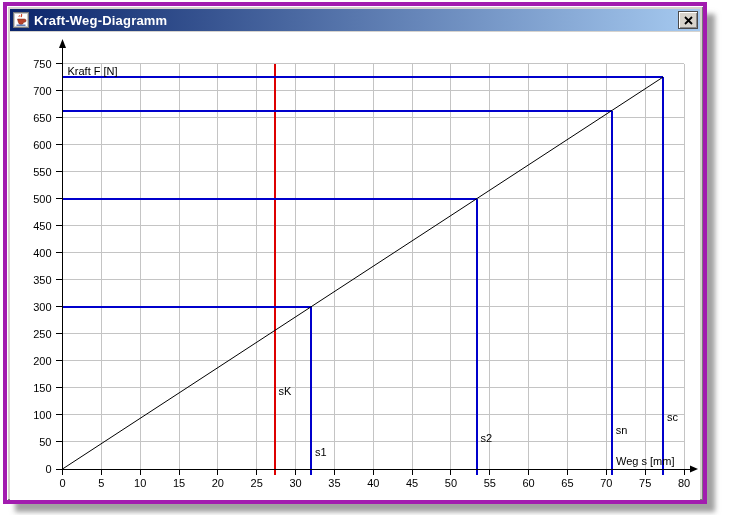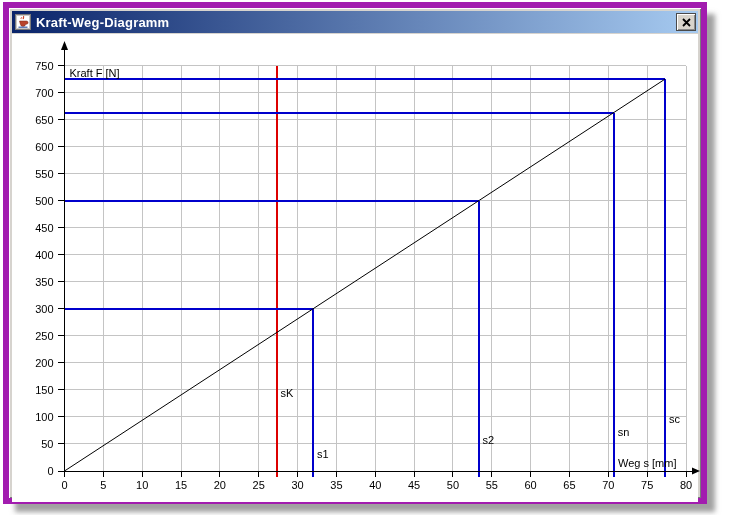--- a/index.html
+++ b/index.html
@@ -13,21 +13,21 @@
     overflow: hidden;
   }
   .window {
     position: absolute;
     left: 3px;
     top: 2px;
     width: 704px;
     height: 502px;
     background: #d6d3ce;
     box-sizing: border-box;
-    border: 6px solid #a21caf;
+    border: 4px solid #a21caf;
     box-shadow: inset 1px 1px 0 #ffffff,
                 inset -1px -1px 0 #7a7a7a,
                 10px 10px 5px -2px rgba(130,130,130,0.75);
     padding: 3px;
   }
   .titlebar {
     height: 22px;
     background: linear-gradient(to right, #0a246a, #a6caf0);
     display: flex;
     align-items: center;

